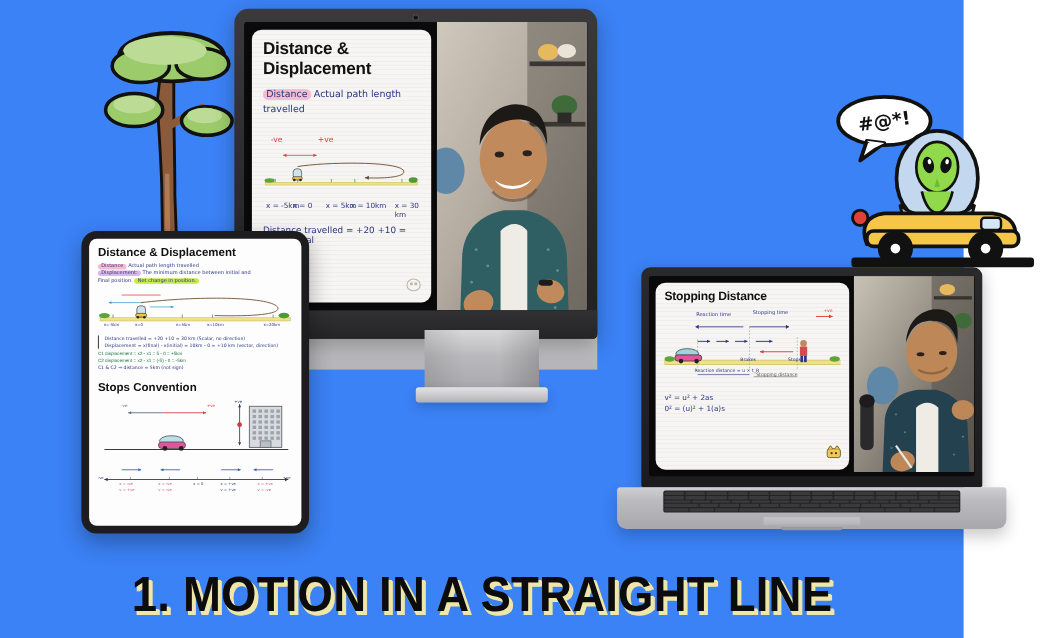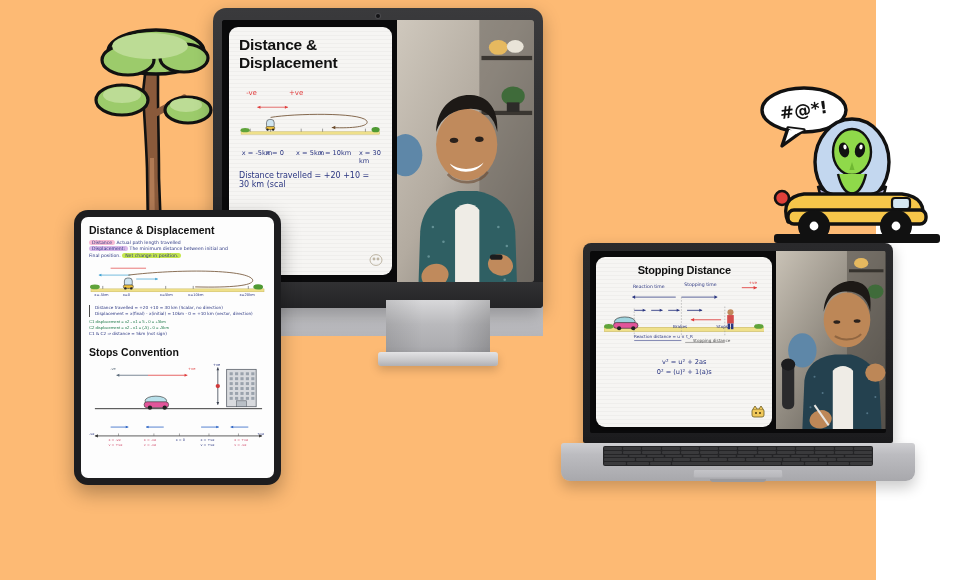--- a/index.html
+++ b/index.html
@@ -2,21 +2,21 @@
 <html><head>
 <meta charset="utf-8">
 <style>
   * { box-sizing: border-box; margin: 0; padding: 0; }
   html, body {
     width: 960px; height: 580px;
     background: #ffffff;
     font-family: "Liberation Sans", sans-serif;
     overflow: hidden;
   }
-  #stage { position: relative; width: 876px; height: 580px; background: #fdba74; }
+  #stage { position: relative; width: 876px; height: 580px; background: #3b82f6; }
 
   
   .tree { position: absolute; left: 88px; top: 18px; width: 140px; height: 215px; }
 
   
   .monitor { position: absolute; left: 213px; top: 8px; width: 330px; height: 300px; }
   .monitor-bezel {
     position: absolute; inset: 0;
     background: linear-gradient(180deg,#3a3a3c 0%,#2b2b2d 55%,#202022 100%);
     border-radius: 13px 13px 4px 4px;
@@ -100,21 +100,21 @@
   
   .laptop { position: absolute; left: 583px; top: 243px; width: 310px; height: 200px; }
   .laptop-lid {
     position: absolute; inset: 0;
     background: linear-gradient(180deg,#2a2a2c,#1c1c1e);
     border-radius: 8px 8px 2px 2px; padding: 8px 7px 10px 7px;
     box-shadow: 0 5px 14px rgba(0,0,0,.25);
   }
   .laptop-screen {
     position: absolute; left: 7px; top: 8px; right: 7px; bottom: 10px;
-    background: #0a0a0b; border-radius: 2px; overflow: hidden; display: flex; text-align: center;
+    background: #0a0a0b; border-radius: 2px; overflow: hidden; display: flex;
   }
   .lap-left { width: 63%; height: 100%; padding: 6px 4px 6px 6px; }
   .lap-board { width: 100%; height: 100%; padding: 7px 8px; }
   .lap-board .board-title { font-size: 11px; margin-bottom: 4px; }
   .lap-right { width: 37%; height: 100%; position: relative; overflow: hidden; }
   .laptop-base {
     position: absolute; left: -22px; top: 200px; width: 354px; height: 38px;
     background: linear-gradient(180deg,#cfcfd2 0%,#bcbcc0 30%,#a8a8ac 100%);
     border-radius: 3px 3px 9px 9px;
     box-shadow: 0 7px 14px rgba(0,0,0,.20);
@@ -188,20 +188,24 @@
       <div class="monitor-cam"></div>
       <div class="monitor-chin"></div>
     </div>
 
     <div class="monitor-screen">
 
       <div class="mon-left">
         <div class="board mon-board">
           <div class="board-title">Distance &amp; Displacement</div>
 
+          <div class="mon-line hw">
+            <span class="hl-pink">Distance</span>
+            <span>Actual path length  travelled</span>
+          </div>
 
 
 
           <div class="mon-diagram">
             <svg viewBox="0 0 280 86" width="100%" height="86">
 
               <line x1="36" y1="14" x2="96" y2="14" stroke="#e03c3c" stroke-width="1.4"></line>
               <path d="M36 14 l6 -3 v6 z" fill="#e03c3c"></path>
               <path d="M96 14 l-6 -3 v6 z" fill="#e03c3c"></path>
 
@@ -722,14 +726,17 @@
         <circle cx="62" cy="144" r="16" fill="#111"></circle>
         <circle cx="62" cy="144" r="4.4" fill="#fff"></circle>
         <circle cx="144" cy="144" r="16" fill="#111"></circle>
         <circle cx="144" cy="144" r="4.4" fill="#fff"></circle>
 
         <rect x="22" y="152" width="166" height="9" rx="3" fill="#111"></rect>
       </g>
     </svg>
   </div>
 
+  <div class="title-wrap">
+    <div class="main-title">1. MOTION IN A STRAIGHT LINE</div>
+  </div>
 
 </div>
 
 </body></html>

